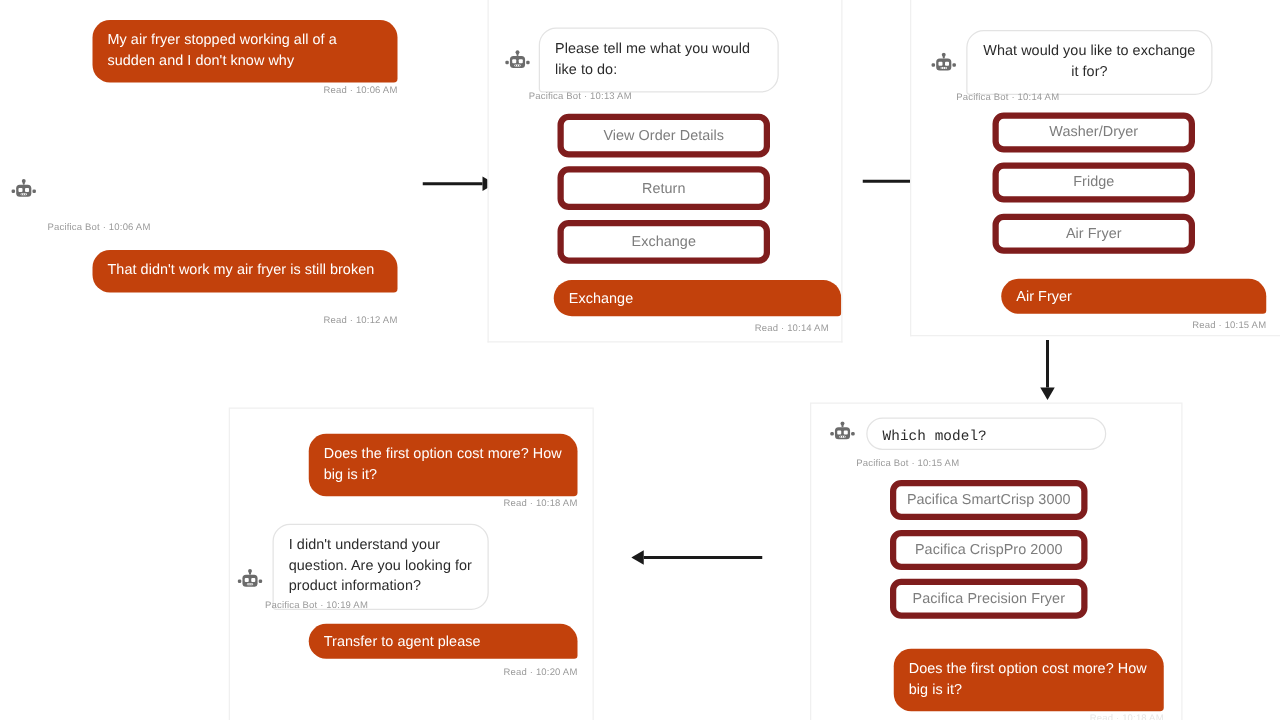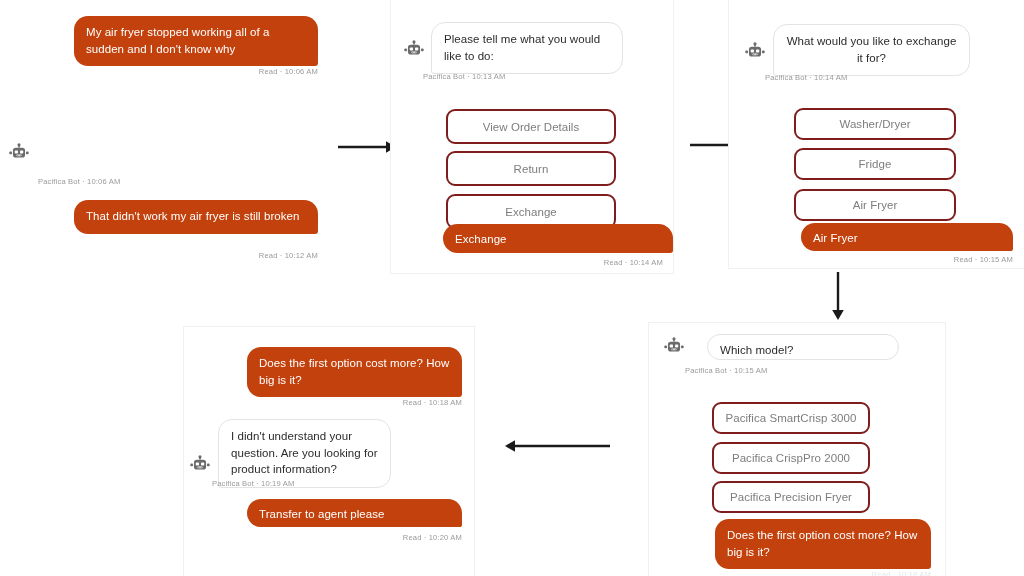--- a/index.html
+++ b/index.html
@@ -89,30 +89,29 @@
     position: absolute;
     width: 22px;
     height: 22px;
   }
   .avatar svg { display: block; width: 22px; height: 22px; }
 
   
   .qr {
     position: absolute;
     box-sizing: border-box;
-    border: 2px solid #7f1d1d;
+    border: 5px solid #7f1d1d;
     border-radius: 9px;
     background: #ffffff;
     color: #7d7d7d;
     font-size: 11.5px;
     display: flex;
     align-items: center;
     justify-content: center;
     letter-spacing: 0.05px;
-    margin-top: 18px;
   }
 
   
   .arrow { position: absolute; }
   .arrow svg { display: block; }
 </style>
 </head>
 <body>
 
 <div class="stage">
@@ -270,21 +269,21 @@
           <rect x="9.2" y="12.6" width="5.6" height="1.9" rx="0.9"></rect>
         </g>
         <g fill="#6b6b6b">
           <rect x="9.9" y="12.9" width="0.7" height="1.3"></rect>
           <rect x="11.6" y="12.9" width="0.7" height="1.3"></rect>
           <rect x="13.3" y="12.9" width="0.7" height="1.3"></rect>
         </g>
       </svg>
     </div>
 
-    <div class="row" style="left:58px; top:11px;">
+    <div class="row" style="left:44px; top:11px;font-family:Liberation Mono, monospace;">
       <div class="bubble bot single" style="width:192px; height:26px; padding-top:7px;">Which model?</div>
     </div>
     <div class="meta" style="left:36px; top:43px;">Pacifica Bot · 10:15 AM</div>
 
     <div class="qr" style="left:63px; top:61px; width:158px; height:32px;">Pacifica SmartCrisp 3000</div>
     <div class="qr" style="left:63px; top:101px; width:158px; height:32px;">Pacifica CrispPro 2000</div>
     <div class="qr" style="left:63px; top:140px; width:158px; height:32px;">Pacifica Precision Fryer</div>
 
     <div class="row out" style="left:0px; top:196px; width:282px;">
       <div class="bubble user" style="width:216px;">Does the first option cost more? How big is it?</div>

